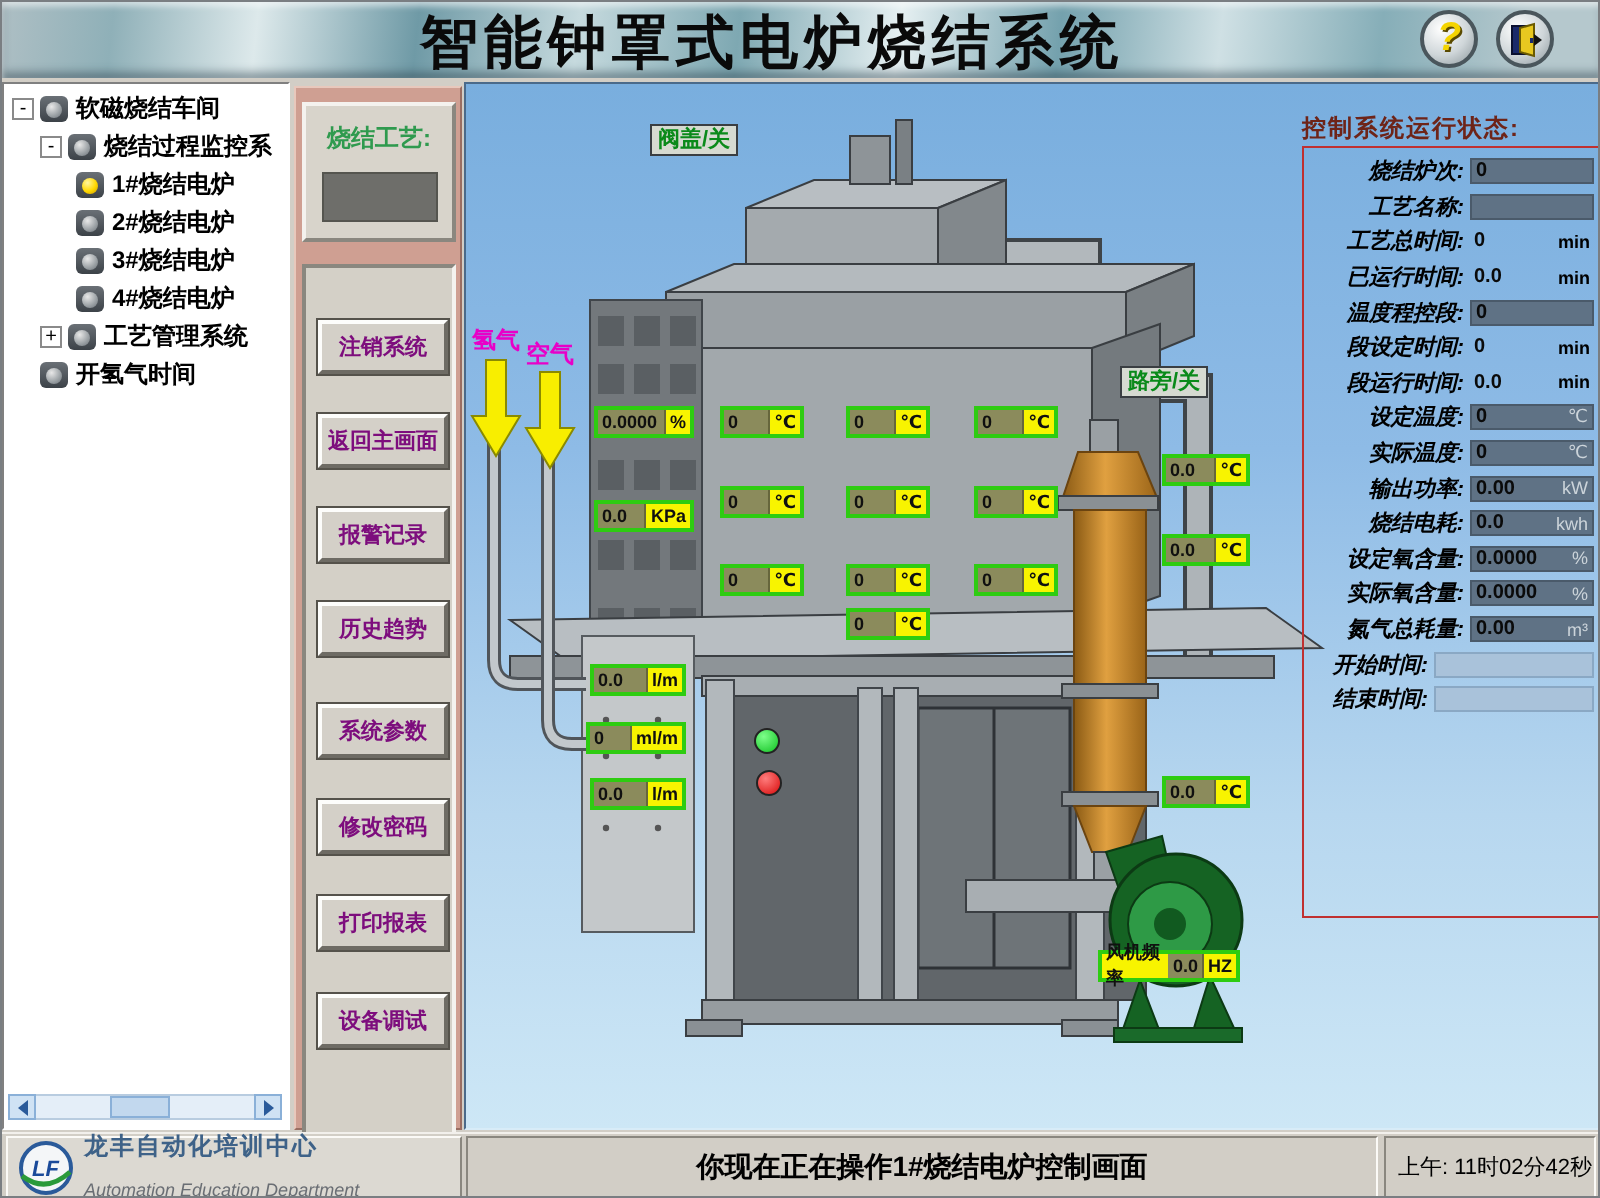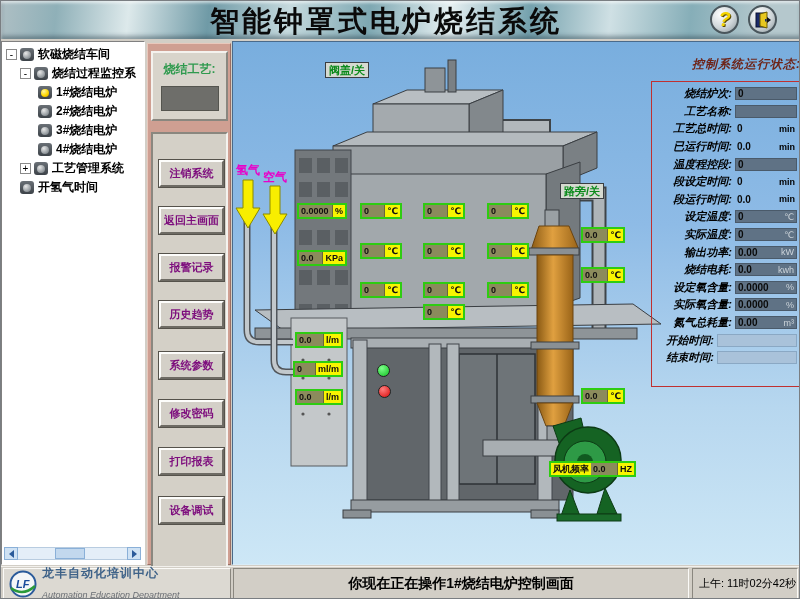--- a/index.html
+++ b/index.html
@@ -62,22 +62,22 @@
   .gastxt{position:absolute;color:#e800c8;font-size:12px;font-weight:bold;white-space:nowrap;font-family:Liberation Mono, monospace;}
 
   .gauge{position:absolute;height:16px;background:#f8f400;border:2px solid #2ecc11;display:flex;align-items:stretch;}
   .g-val{background:#8b8b5c;color:#101010;font-size:9px;font-weight:bold;flex:1;
     display:flex;align-items:center;padding:0 2px;border-right:1px solid #66663c;}
   .g-unit{color:#101010;font-size:9px;font-weight:bold;display:flex;align-items:center;padding:0 2px;}
   .g-name{background:#f8f400;color:#101010;font-size:9px;font-weight:bold;display:flex;align-items:center;padding:0 2px;}
 
   
   #statuspanel{position:absolute;left:418px;top:14px;width:150px;}
-  #status-header{font-size:12px;font-weight:bold;font-style:italic;color:#6e2418;text-align:right;margin-bottom:8px;letter-spacing:1px;}
-  #status-box{border:1px solid #c03030;height:306px;padding:3px 3px 0 0;display:flex;flex-direction:column;}
+  #status-header{font-size:12px;font-weight:bold;color:#6e2418;text-align:left;margin-bottom:0;letter-spacing:1px;}
+  #status-box{border:1px solid #c03030;height:386px;padding:3px 3px 0 0;display:flex;flex-direction:column;}
   .srow{display:flex;align-items:center;height:17.6px;}
   .slabel{flex:1;text-align:right;font-size:11px;font-weight:bold;font-style:italic;color:#000;padding-right:3px;white-space:nowrap;}
   .sval{width:62px;height:13px;display:flex;align-items:center;justify-content:space-between;padding:0 2px;flex:0 0 auto;}
   .sval .v{font-size:10px;font-weight:bold;color:#0a0a0a;font-style:normal;}
   .sval .u{font-size:9px;font-style:normal;}
   .sval.dark{background:#5f7285;border:1px solid #4a5a6a;}
   .sval.dark .u{color:#ccd4da;}
   .sval.plain{background:transparent;}
   .sval.plain .u{color:#000;font-weight:bold;}
   .sval.light{width:80px;background:#a9c2da;border:1px solid #8aa8c4;}
@@ -383,21 +383,21 @@
       </div>
     <div class="gauge" style="left:60px;top:319px;width:50px">
       <span class="g-val">0</span>
       <span class="g-unit">ml/m</span>
       </div>
     <div class="gauge" style="left:62px;top:347px;width:48px">
       <span class="g-val">0.0</span>
       <span class="g-unit">l/m</span>
       </div>
 
-    <div class="gauge" style="left:316px;top:419px;width:87px">
+    <div class="gauge" style="left:316px;top:433px;width:71px">
       <span class="g-name">风机频率</span>
       <span class="g-val">0.0</span>
       <span class="g-unit">HZ</span>
       </div>
 
     <div id="statuspanel">
       <div id="status-header">控制系统运行状态:</div>
       <div id="status-box">
         <div class="srow">
           <span class="slabel">烧结炉次:</span>

